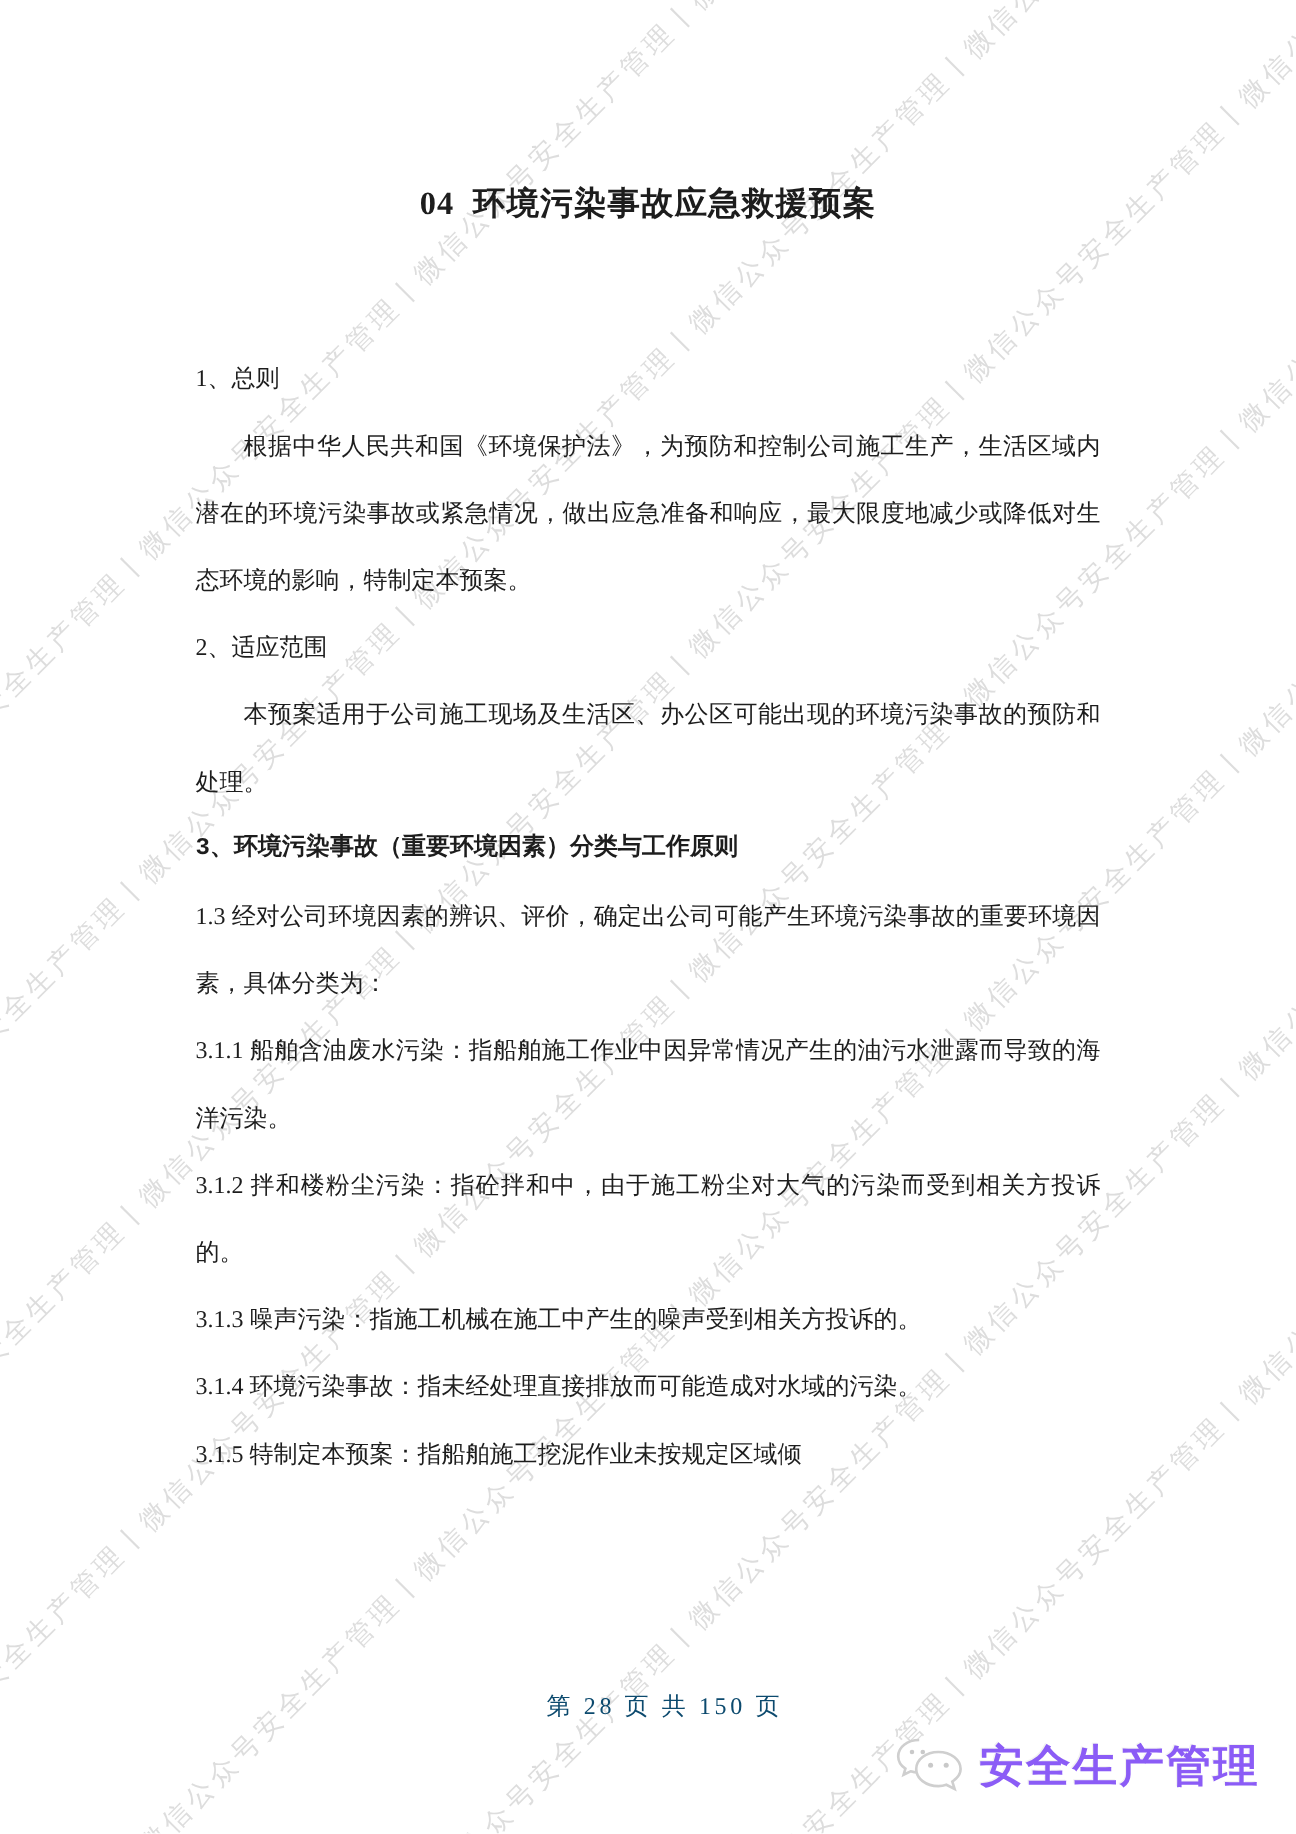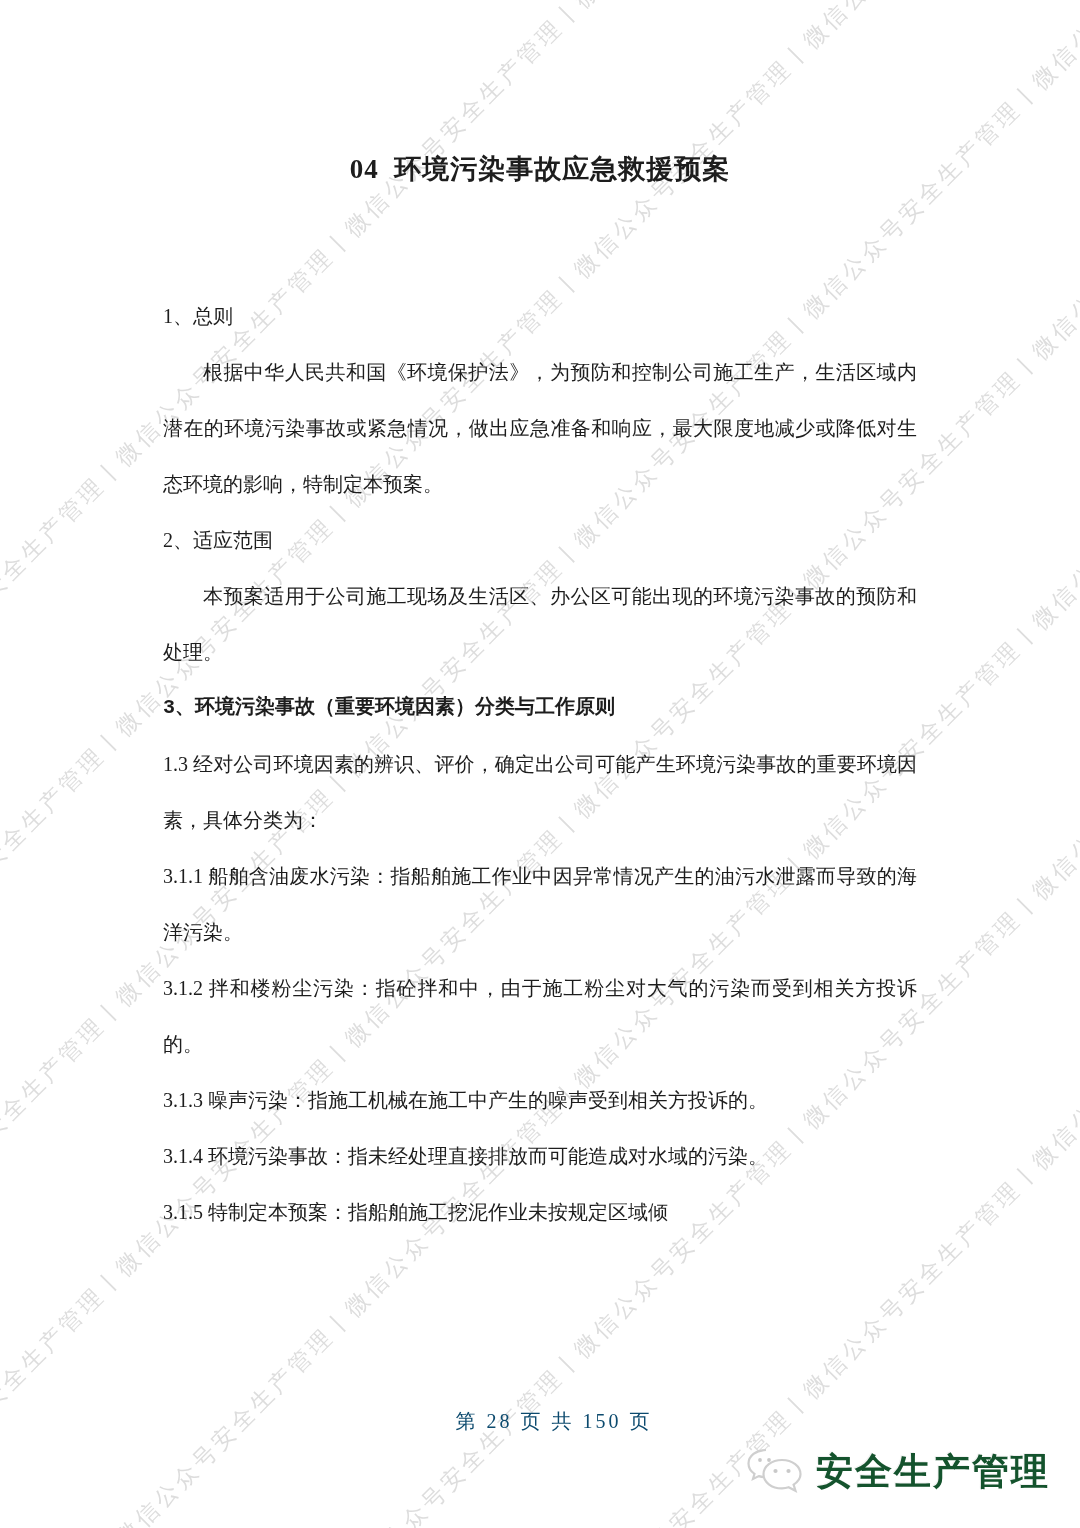--- a/index.html
+++ b/index.html
@@ -77,21 +77,21 @@
     z-index: 3;
     display: flex;
     align-items: center;
     gap: 10px;
   }
   .brand-icon { display: inline-flex; }
   .brand-name {
     font-family: "Liberation Sans", "DejaVu Sans", sans-serif;
     font-size: 37px;
     font-weight: bold;
-    color: #14532d;
+    color: #8b5cf6;
     letter-spacing: 2px;
     text-shadow: 1px 1px 0 #ffffff, -1px -1px 0 #f2f2f2;
   }
 </style>
 </head>
 <body>
 
 <div class="page">
 
   <div class="watermark-layer">

